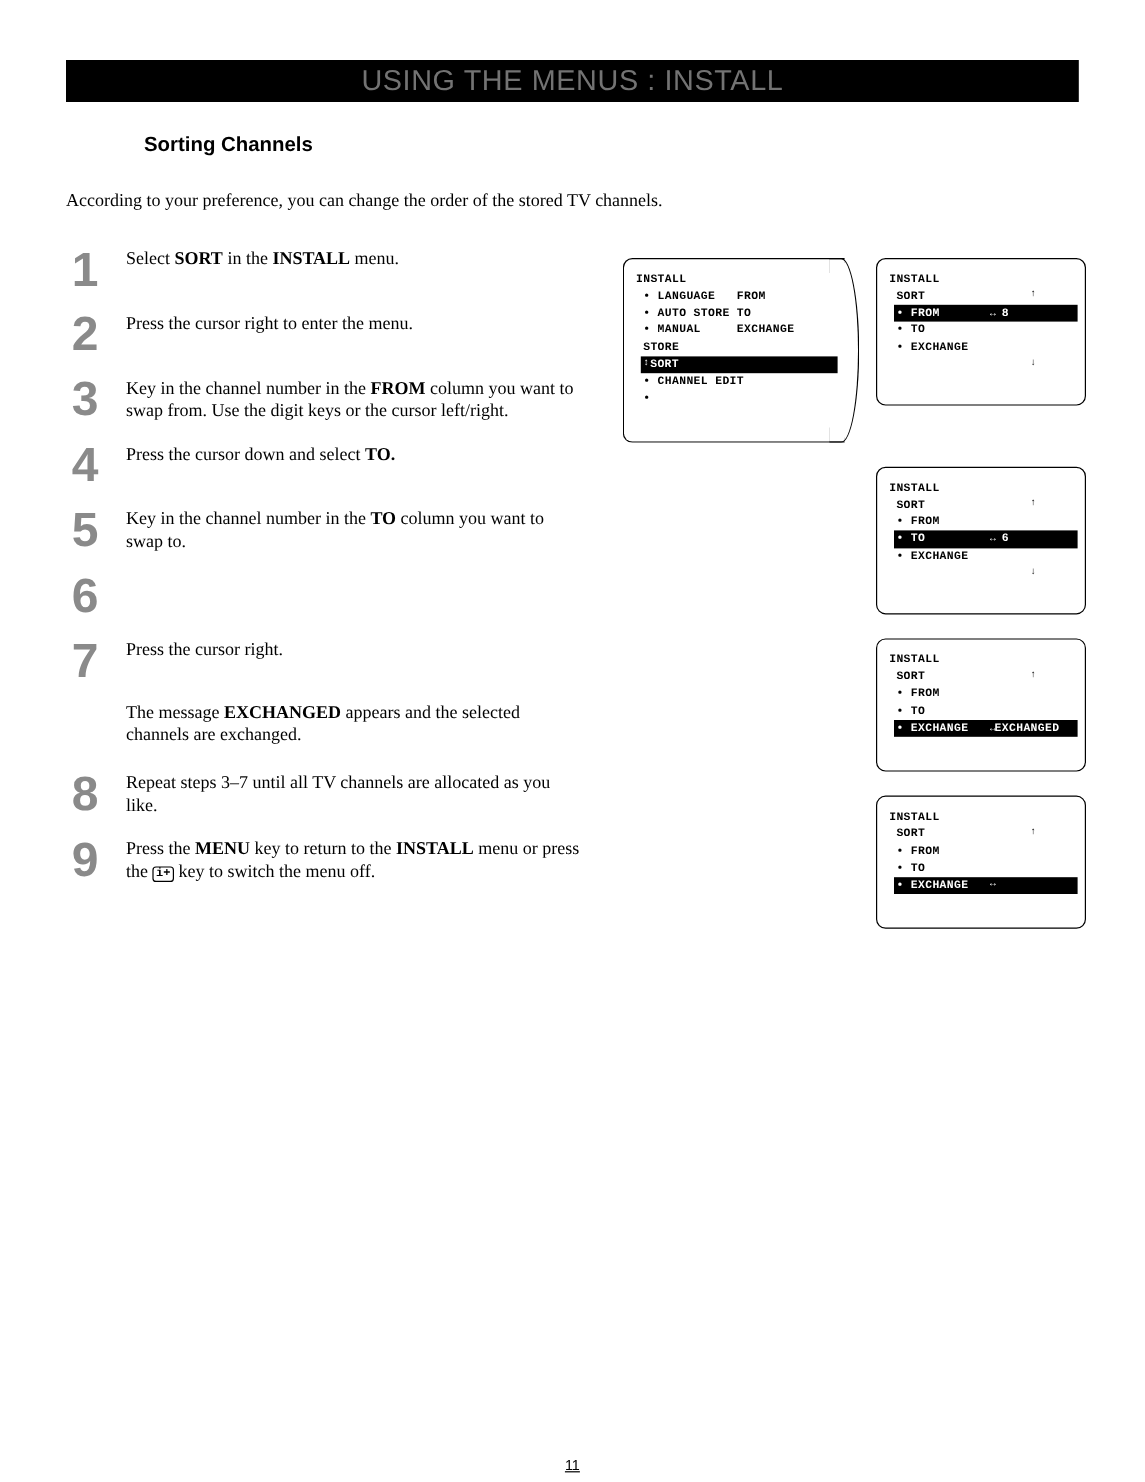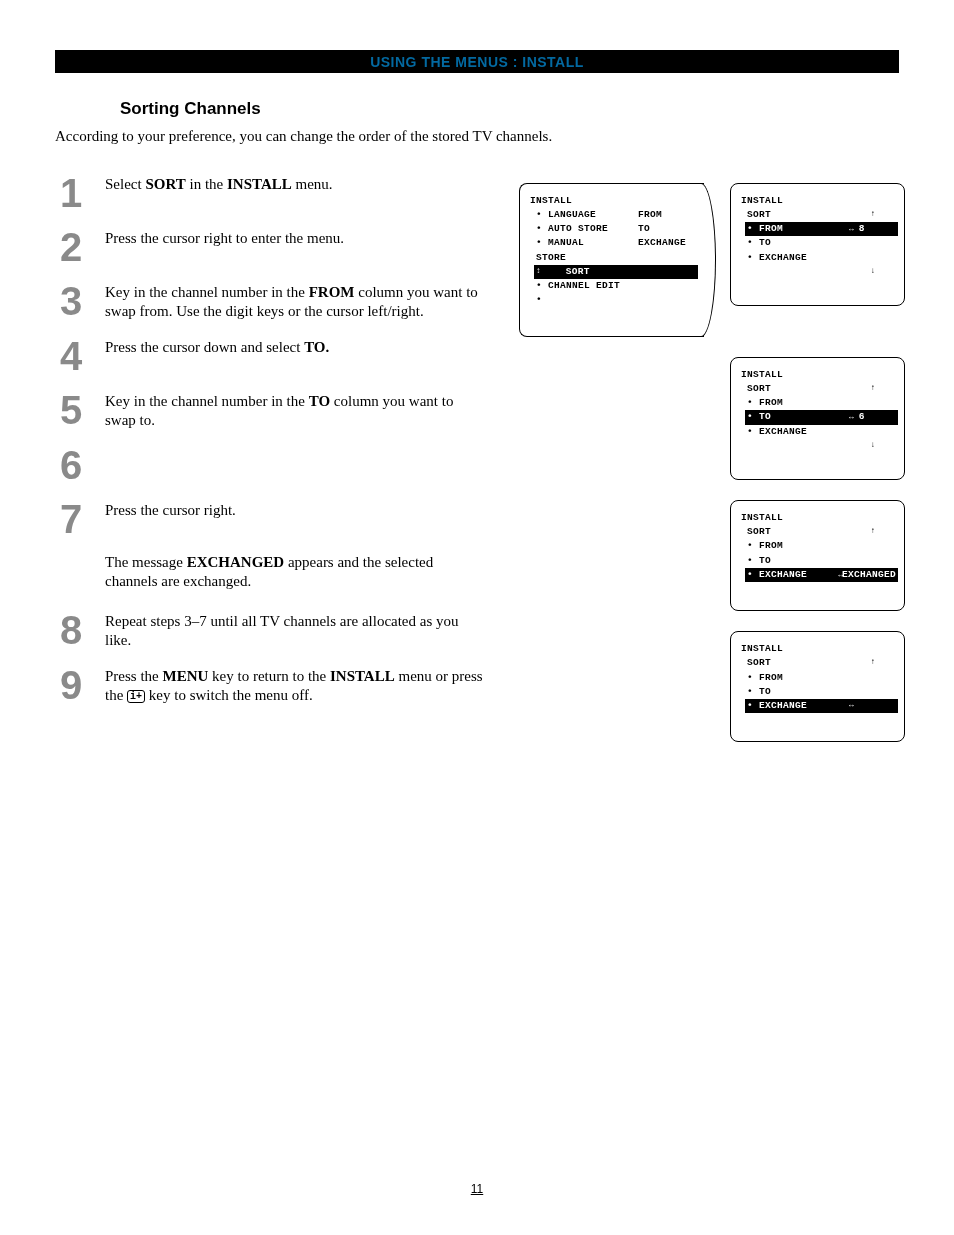--- a/index.html
+++ b/index.html
@@ -7,38 +7,38 @@
     font-family: "Times New Roman", Times, serif;
     font-size: 15px;
     color: #000;
     background: #fff;
     width: 954px;
     margin: 0 auto;
     padding: 50px 55px 40px 55px;
   }
   .title-bar {
     background: #000;
-    color: #0369a1;
+    color: #737373;
     text-align: center;
     padding: 4px 0 3px 0;
     font-family: "Gill Sans", "Gill Sans MT", "Helvetica", Arial, sans-serif;
-    font-weight: bold;
-    font-size: 14px;
+    font-weight: normal;
+    font-size: 24px;
     letter-spacing: 0.5px;
     font-variant: small-caps;
   }
   .section-title {
     font-family: "Gill Sans", "Gill Sans MT", "Helvetica", Arial, sans-serif;
     font-weight: bold;
     font-size: 17px;
     margin-top: 26px;
     margin-left: 65px;
   }
   .intro {
-    margin-top: 8px;
+    margin-top: 28px;
     margin-bottom: 26px;
     line-height: 1.3;
     max-width: 520px;
   }
   .content-row {
     display: flex;
     align-items: flex-start;
     gap: 34px;
   }
   .steps-col { width: 430px; flex: 0 0 auto; }
@@ -102,21 +102,21 @@
     right: -12px;
     top: -1px;
     bottom: -1px;
     width: 24px;
     border-right: 1px solid #000;
     border-top: 1px solid #000;
     border-bottom: 1px solid #000;
     border-top-right-radius: 60% 50%;
     border-bottom-right-radius: 60% 50%;
   }
-  .osd-row { display: flex; gap: 24px; }
+  .osd-row { display: flex; }
   .osd-row .c1 { width: 78px; }
   .osd-row .c2 { flex: 1; }
   .osd-sub { padding-left: 6px; }
   .osd-row.hl-sub {
     background: #000;
     color: #fff;
     margin-left: 4px; margin-right: -2px;
     padding-left: 2px; padding-right: 2px;
   }
   .arrow { font-size: 8px; letter-spacing: -1px; }

